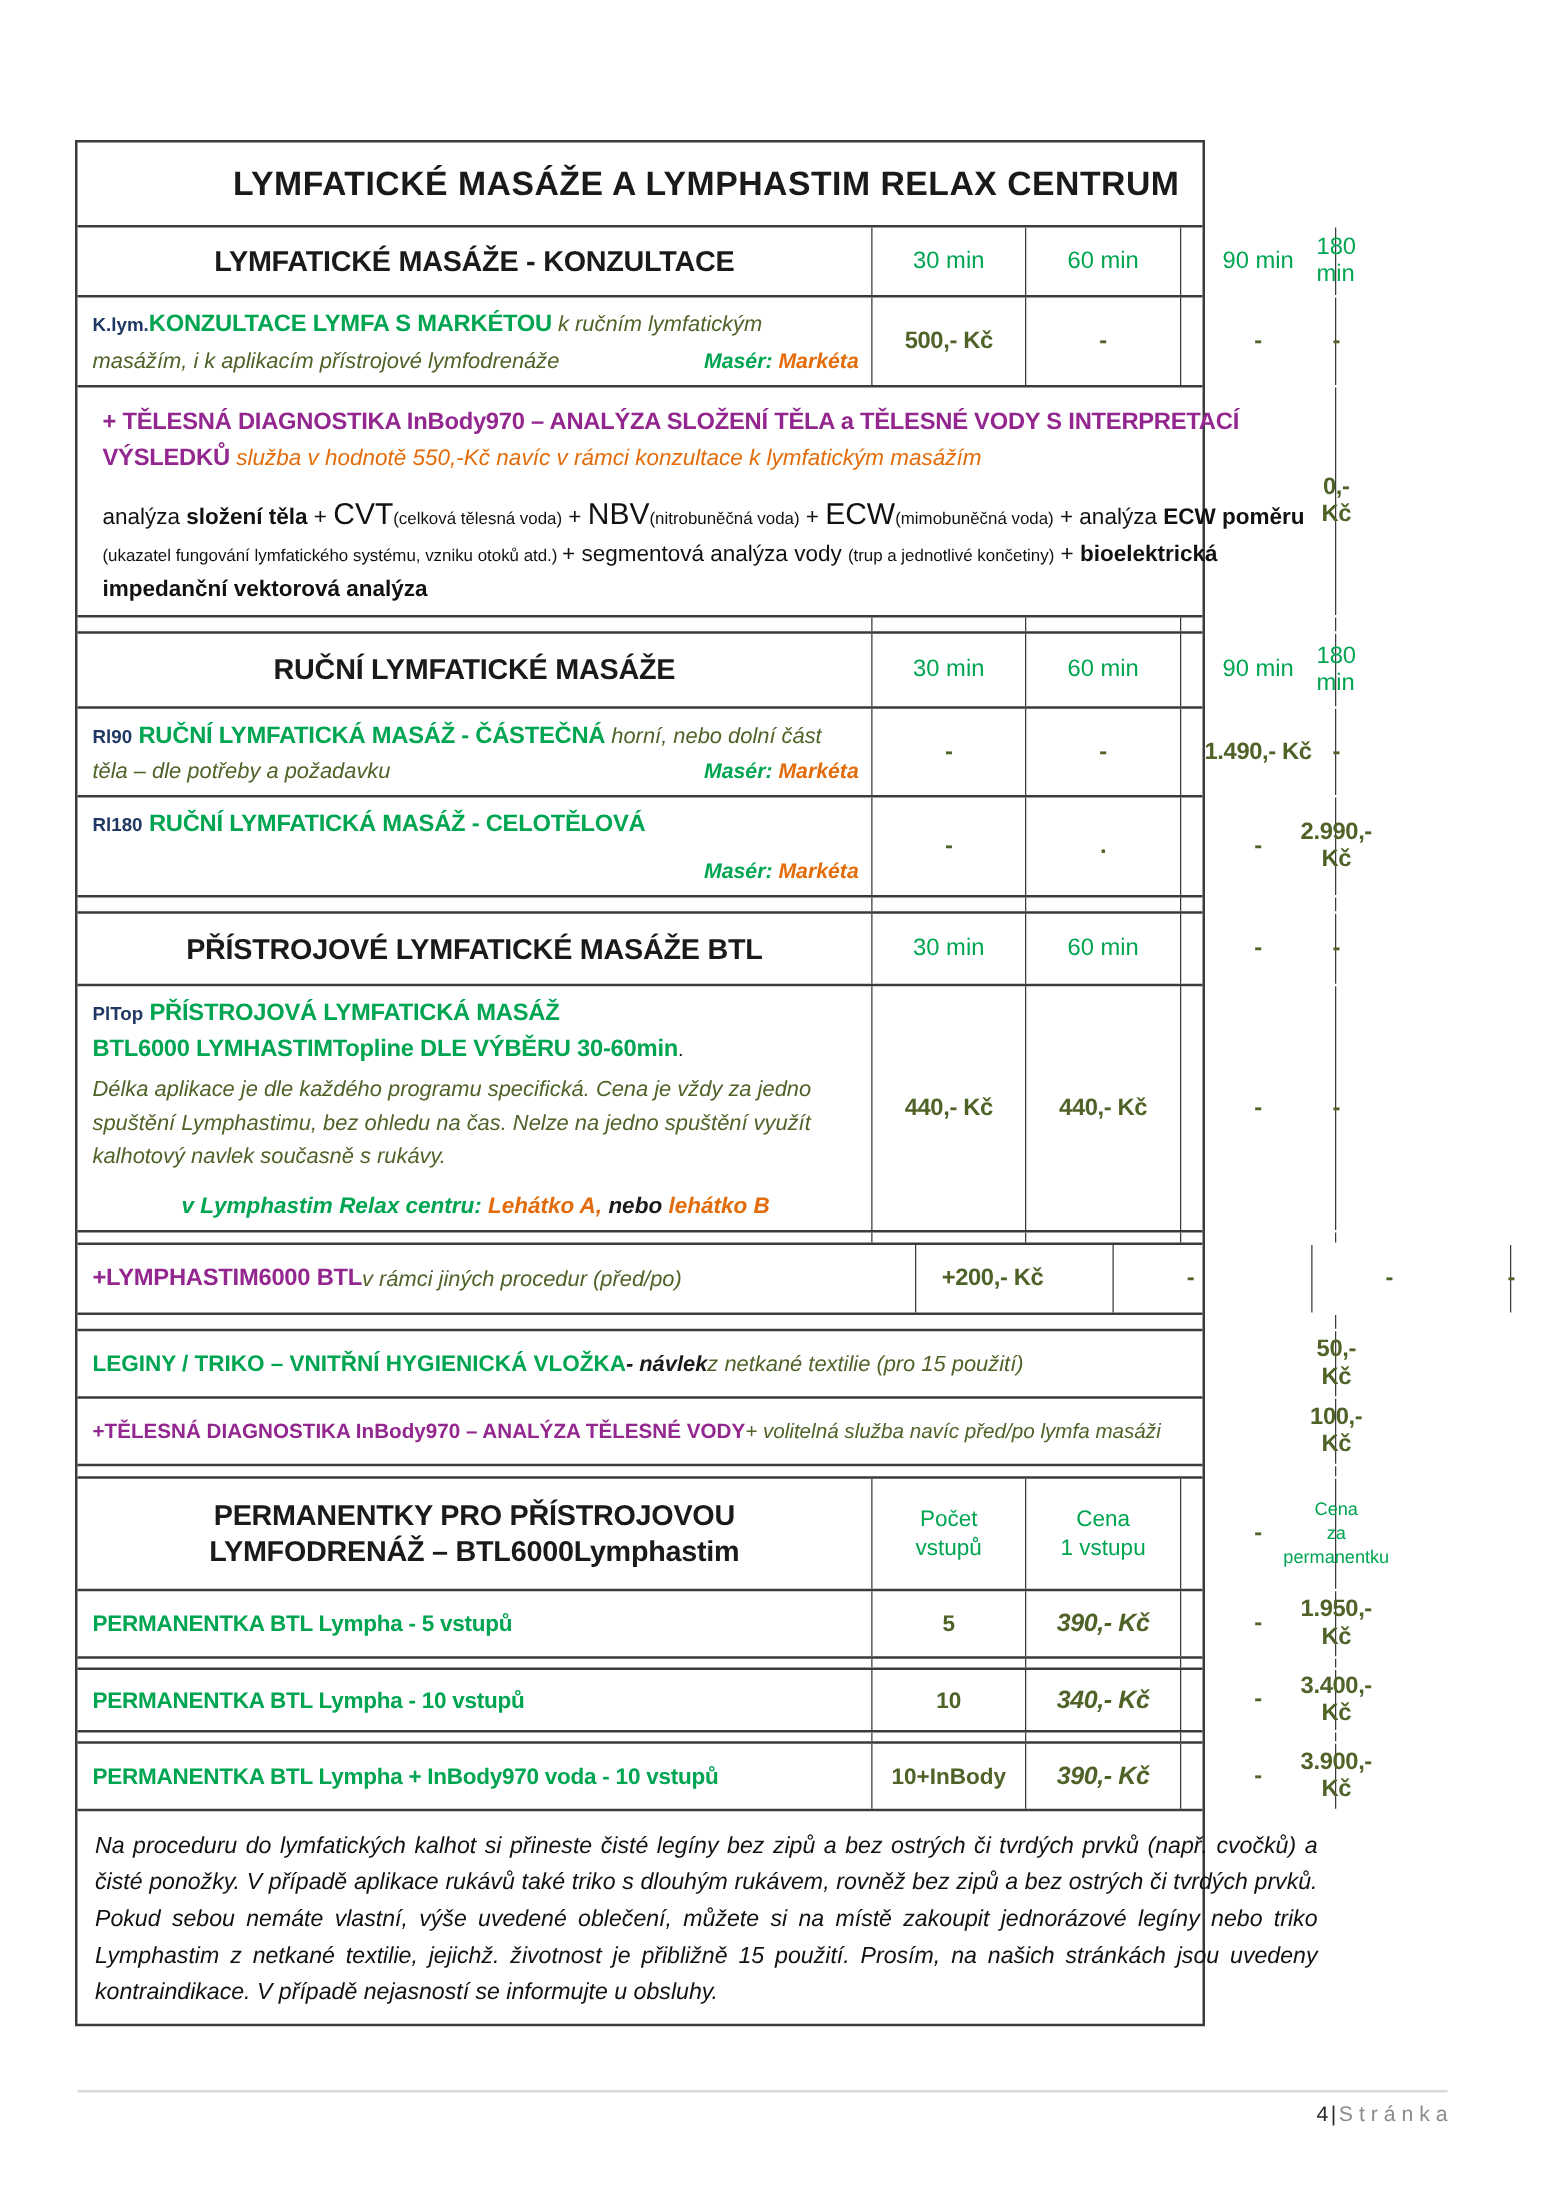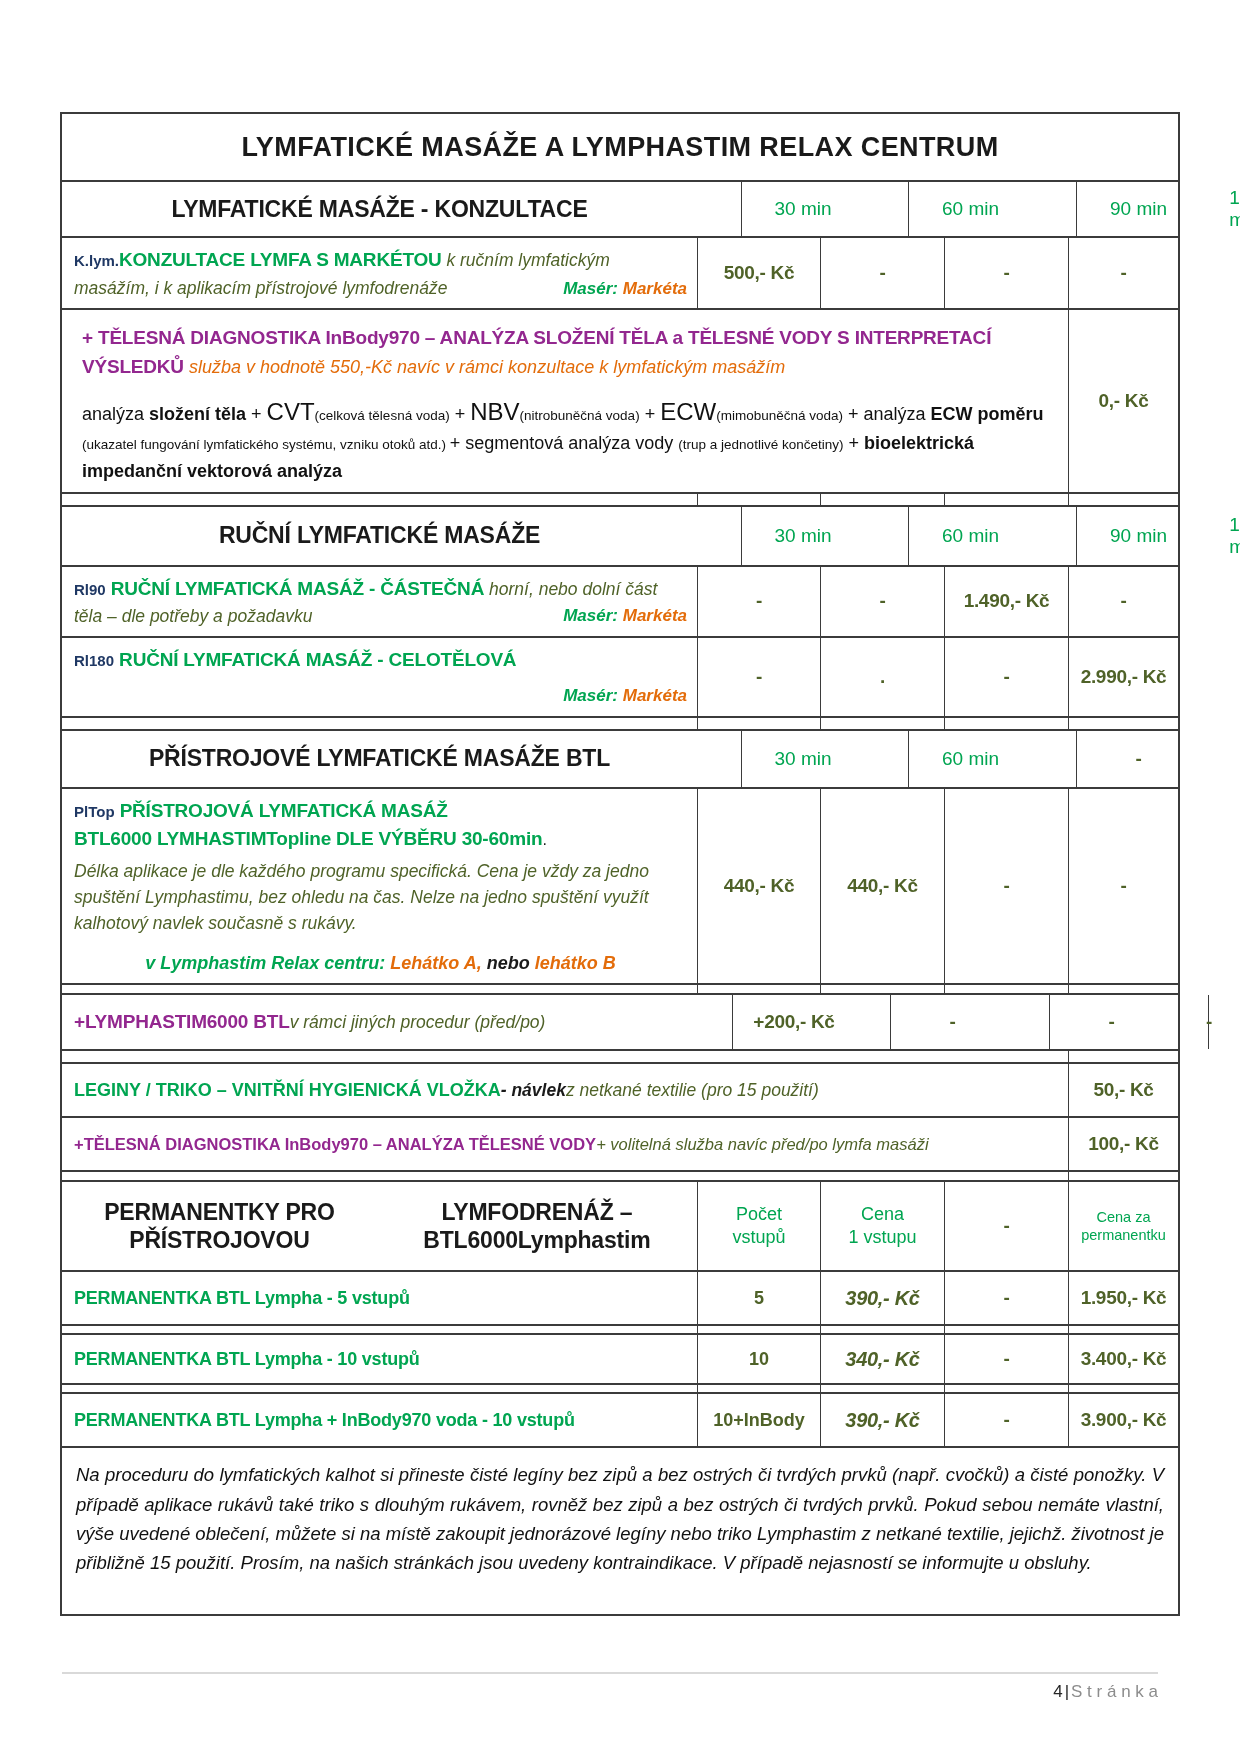--- a/index.html
+++ b/index.html
@@ -11,36 +11,36 @@
     --orange:#E36C0A;
     --ink:#1a1a1a;
   }
   *{box-sizing:border-box;margin:0;padding:0;}
   body{
     width:1240px;height:1753px;background:#ffffff;
     font-family:"Liberation Sans","DejaVu Sans",sans-serif;
     color:var(--ink);position:relative;overflow:hidden;
   }
   .tbl{
-    position:absolute;left:60px;top:112px;width:1120px;
+    position:absolute;left:60px;top:112px;width:904px;
     border:2.5px solid var(--bd);background:#fff;
   }
   .r{display:grid;grid-template-columns:635px 123px 124px 124px 1fr;border-top:2px solid var(--bd);}
   .r:first-child{border-top:none;}
   .c{min-width:0;}
   .c + .c{border-left:1.6px solid var(--bd);}
   .span4{grid-column:1 / 5;}
   .span5{grid-column:1 / 6;}
   .sep{height:13px;}
   .sep.thin{height:10px;}
 
   .title-row{min-height:66px;}
   .title{display:flex;align-items:center;justify-content:center;font-weight:bold;font-size:27px;letter-spacing:.4px;}
 
-  .hdr-row{min-height:56px;gap:44px;}
+  .hdr-row{min-height:56px;}
   .sec{display:flex;align-items:center;justify-content:center;font-weight:bold;font-size:23px;text-align:center;letter-spacing:-.2px;}
   .min{display:flex;align-items:center;justify-content:center;color:var(--green);font-size:19px;}
 
   .cell-desc{padding:8px 10px 6px 12px;position:relative;line-height:1.5;}
   .price{display:flex;align-items:center;justify-content:center;color:var(--olive);font-weight:bold;font-size:19px;letter-spacing:-.3px;text-align:center;}
   .price.it{font-style:italic;font-weight:bold;font-size:20px;}
 
   .code{color:var(--navy);font-weight:bold;font-size:15px;}
   .svc{color:var(--green);font-weight:bold;font-size:19px;letter-spacing:-.2px;}
   .oliveit{color:var(--olive);font-style:italic;font-size:17.5px;}
@@ -69,21 +69,21 @@
   .lymph-row{min-height:56px;gap:35px;}
   .lymph-row .cell-desc{display:flex;align-items:center;padding-top:0;padding-bottom:0;}
 
   .addon-row{min-height:54px;}
   .addon-row .cell-desc{display:flex;align-items:center;flex-wrap:wrap;padding-top:0;padding-bottom:0;}
   .addon-name{color:var(--green);font-weight:bold;font-size:18px;}
   .addon-name.purple{color:var(--purple);font-size:16.5px;}
   .blackit{font-style:italic;font-weight:bold;font-size:17.5px;color:var(--ink);}
 
   .perm-hdr{min-height:90px;}
-  .perm-hdr .sec{flex-direction:row;line-height:1.25;}
+  .perm-hdr .sec{flex-direction:column;line-height:1.25;}
   .perm-col{display:flex;flex-direction:column;align-items:center;justify-content:center;color:var(--green);font-size:18px;line-height:1.3;text-align:center;}
   .perm-col.small{font-size:14.5px;}
   .perm-row{min-height:54px;}
   .perm-row .cell-desc{display:flex;align-items:center;padding-top:0;padding-bottom:0;}
   .perm-name{color:var(--green);font-weight:bold;font-size:18px;letter-spacing:-.2px;}
   .count{display:flex;align-items:center;justify-content:center;color:var(--olive);font-weight:bold;font-size:18px;}
 
   .note-row{min-height:168px;}
   .note-cell{padding:12px 14px;font-style:italic;font-size:18.5px;line-height:1.58;text-align:justify;color:#111;}
 

